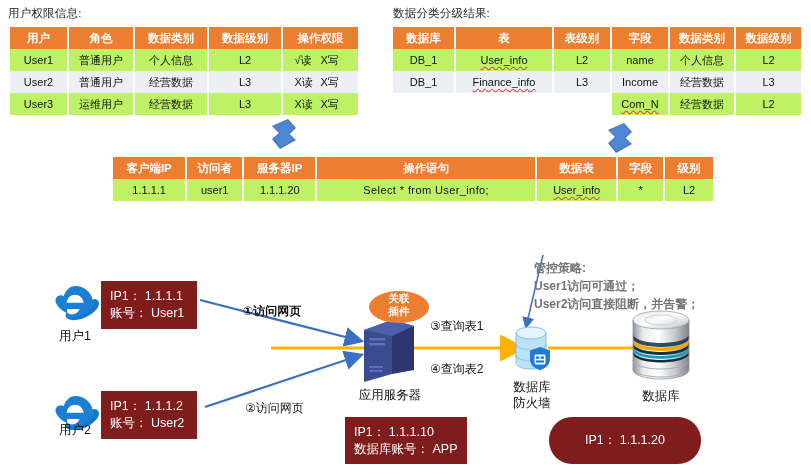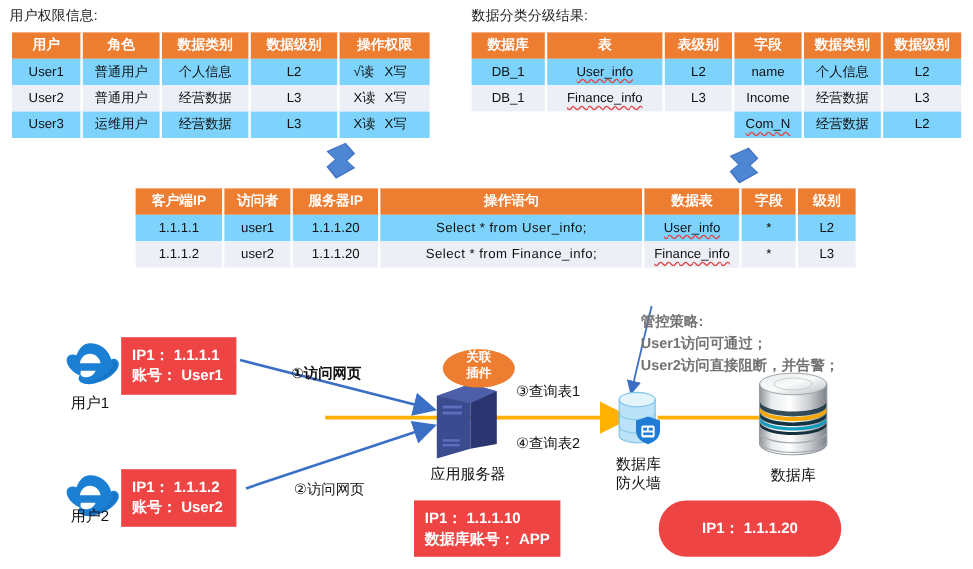--- a/index.html
+++ b/index.html
@@ -27,34 +27,34 @@
     padding:4px 2px;text-align:center;white-space:nowrap;
     font-size:11.5px;line-height:14px;
   }
   table.grid th:last-child{border-right:0;}
   table.grid td{
     text-align:center;padding:4px 2px;white-space:nowrap;
     color:#101010;font-size:11px;line-height:14px;
     border-right:2px solid #ffffff;
   }
   table.grid td:last-child{border-right:0;margin-top:18px;}
-  table.grid tr.r-dark td{background:#7dd3fc;}
+  table.grid tr.r-dark td{background:#bef264;}
   table.grid tr.r-light td{background:#EDEFF7;}
   table.grid tr.r-dark td.blank,
   table.grid tr.r-light td.blank{background:#ffffff;}
   .u-red{ text-decoration:underline; text-decoration-color:#e04a4a; text-decoration-style:wavy; text-underline-offset:2px;}
   .perm{display:inline-block;min-width:26px;text-align:left;}
   .sql{letter-spacing:.4px;}
 
   
   .bigarrow{width:40px;height:34px;}
 
   
   .ipbox{
-    background:#ef4444;color:#ffffff;font-weight:bold;
+    background:#7f1d1d;color:#ffffff;font-weight:normal;
     font-size:12.5px;line-height:17px;
     display:flex;flex-direction:column;justify-content:center;
     padding:5px 9px;box-sizing:border-box;white-space:nowrap;
   }
   .nodelabel{font-size:12.5px;color:#111;white-space:nowrap;text-align:center;}
   .steplabel{font-size:12px;color:#111;white-space:nowrap;font-weight:normal;}
   .policy{font-size:12px;font-weight:bold;color:#737373;line-height:18px;white-space:nowrap;}
   svg{overflow:visible;}
 </style>
 </head>
@@ -189,29 +189,20 @@
   </thead>
   <tbody>
     <tr class="r-dark">
       <td>1.1.1.1</td>
       <td>user1</td>
       <td>1.1.1.20</td>
       <td class="sql">Select  *  from  User_info;</td>
       <td class="u-red">User_info</td>
       <td>*</td>
       <td>L2</td>
-    </tr>
-    <tr class="r-light">
-      <td>1.1.1.2</td>
-      <td>user2</td>
-      <td>1.1.1.20</td>
-      <td class="sql">Select  *  from  Finance_info;</td>
-      <td class="u-red">Finance_info</td>
-      <td>*</td>
-      <td>L3</td>
     </tr>
   </tbody>
 </table>
 
 <svg class="abs" style="left:0;top:255px;width:811px;height:219px;">
   <defs>
     <marker id="mBlue" markerWidth="9" markerHeight="9" refX="7.5" refY="4.5" orient="auto">
       <path d="M0,0 L9,4.5 L0,9 z" fill="#3B6FC4"></path>
     </marker>
     <marker id="mBlueSm" markerWidth="8" markerHeight="8" refX="6.5" refY="4" orient="auto">

